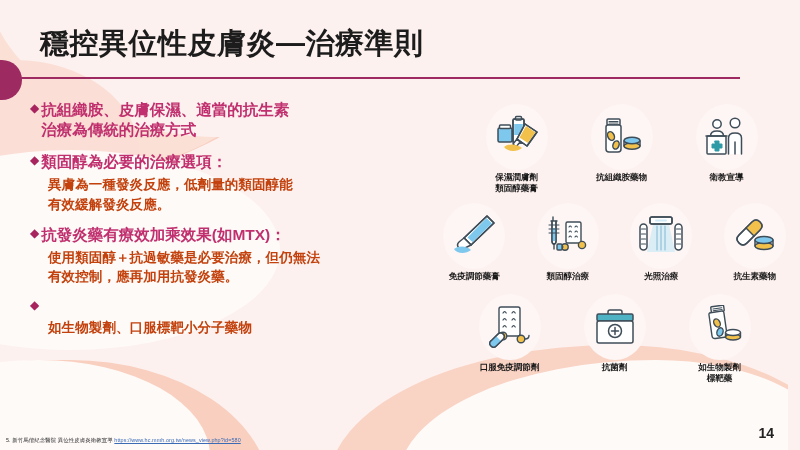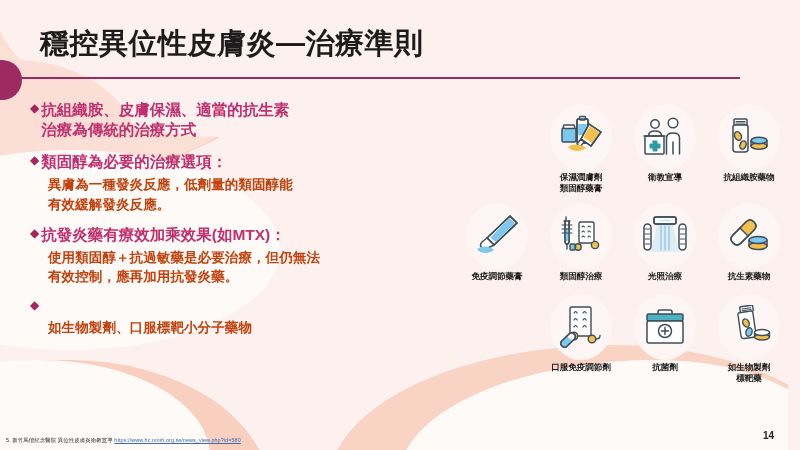--- a/index.html
+++ b/index.html
@@ -113,21 +113,21 @@
     color:#c2410c;font-size:13.5px;line-height:1.42;
     font-weight:bold;margin-left:18px;margin-top:3px;
     white-space:pre-line;letter-spacing:.1px;
   }
 
   
   #icon-grid{
     position:absolute;left:446px;top:104px;
     width:345px;
   }
-  .icon-row{display:flex;justify-content:flex-end;}
+  .icon-row{display:flex;justify-content:center;gap:21px;}
   .icon-cell{
     display:flex;flex-direction:column;align-items:center;
     width:84px;
   }
   .icon-disc{
     width:62px;height:66px;
     background:#fdf6f4;
     border-radius:50%;
     display:flex;align-items:center;justify-content:center;
     margin-bottom:2px;
@@ -144,21 +144,21 @@
 
   
   #footnote{
     position:absolute;left:6px;bottom:6px;
     font-size:5.4px;color:#2b2b2b;white-space:nowrap;
     letter-spacing:.1px;
   }
   #footnote .lnk{color:#3b6bb5;text-decoration:underline;}
   #page-num{
     position:absolute;right:14px;bottom:9px;
-    font-size:10px;font-weight:bold;color:#222;
+    font-size:14px;font-weight:bold;color:#222;
   }
 </style>
 </head>
 <body>
 
 <div id="slide">
 
   <div class="bg-layer">
     <div class="blob-tl"></div>
     <div class="blob-tl2"></div>
@@ -237,51 +237,51 @@
           </svg>
         </div>
         <div class="icon-label">保濕潤膚劑
 類固醇藥膏</div>
       </div>
 
       <div class="icon-cell">
         <div class="icon-disc">
           <svg width="46" height="42" viewBox="0 0 46 42">
             <g fill="none" stroke="#3f4d58" stroke-width="1.5" stroke-linejoin="round" stroke-linecap="round">
-              <circle cx="13" cy="8" r="4.2" fill="#ffffff"></circle>
-              <path d="M6.5 20 q0-5 6.5-5 q6.5 0 6.5 5" fill="#ffffff"></path>
-              <circle cx="31" cy="7" r="4.8" fill="#ffffff"></circle>
-              <path d="M24.5 38 v-16 q0-5 6.5-5 q6.5 0 6.5 5 v16 M31 26 v12" fill="#ffffff"></path>
-              <rect x="3" y="20" width="19" height="18" rx="1" fill="#ffffff"></rect>
-              <path d="M2 20 h21"></path>
-              <path d="M11 25h4v3h3v4h-3v3h-4v-3H8v-4h3z" fill="#2e9aa5" stroke="#2e9aa5" stroke-width="1"></path>
-            </g>
-          </svg>
-        </div>
-        <div class="icon-label">衛教宣導</div>
-      </div>
-
-      <div class="icon-cell">
-        <div class="icon-disc">
-          <svg width="46" height="42" viewBox="0 0 46 42">
-            <g fill="none" stroke="#3f4d58" stroke-width="1.5" stroke-linejoin="round" stroke-linecap="round">
               <rect x="8" y="3" width="13" height="6" rx="1" fill="#ffffff"></rect>
               <path d="M10 5.5h9M10 7h9" stroke-width="1"></path>
               <path d="M7 11 q0-2 2-2h11 q2 0 2 2 v22 q0 3-3 3 h-9 q-3 0-3-3 Z" fill="#ffffff"></path>
               <ellipse cx="12" cy="20" rx="3.2" ry="4.5" fill="#f2c14b" stroke="none" transform="rotate(-25 12 20)"></ellipse>
               <ellipse cx="12" cy="20" rx="3.2" ry="4.5" transform="rotate(-25 12 20)"></ellipse>
               <ellipse cx="17" cy="29" rx="3" ry="4.2" fill="#f2c14b" stroke="none" transform="rotate(20 17 29)"></ellipse>
               <ellipse cx="17" cy="29" rx="3" ry="4.2" transform="rotate(20 17 29)"></ellipse>
               <ellipse cx="33" cy="30" rx="8" ry="3.2" fill="#f2c14b"></ellipse>
               <path d="M25 25 v5 M41 25 v5"></path>
               <ellipse cx="33" cy="24.5" rx="8" ry="3.2" fill="#7ec8ee"></ellipse>
             </g>
           </svg>
         </div>
         <div class="icon-label">抗組織胺藥物</div>
+      </div>
+
+      <div class="icon-cell">
+        <div class="icon-disc">
+          <svg width="46" height="42" viewBox="0 0 46 42">
+            <g fill="none" stroke="#3f4d58" stroke-width="1.5" stroke-linejoin="round" stroke-linecap="round">
+              <circle cx="13" cy="8" r="4.2" fill="#ffffff"></circle>
+              <path d="M6.5 20 q0-5 6.5-5 q6.5 0 6.5 5" fill="#ffffff"></path>
+              <circle cx="31" cy="7" r="4.8" fill="#ffffff"></circle>
+              <path d="M24.5 38 v-16 q0-5 6.5-5 q6.5 0 6.5 5 v16 M31 26 v12" fill="#ffffff"></path>
+              <rect x="3" y="20" width="19" height="18" rx="1" fill="#ffffff"></rect>
+              <path d="M2 20 h21"></path>
+              <path d="M11 25h4v3h3v4h-3v3h-4v-3H8v-4h3z" fill="#2e9aa5" stroke="#2e9aa5" stroke-width="1"></path>
+            </g>
+          </svg>
+        </div>
+        <div class="icon-label">衛教宣導</div>
       </div>
 
     </div>
 
     <div class="icon-row r2">
 
       <div class="icon-cell">
         <div class="icon-disc">
           <svg width="46" height="44" viewBox="0 0 46 44">
             <g fill="none" stroke="#3f4d58" stroke-width="1.5" stroke-linejoin="round" stroke-linecap="round">

